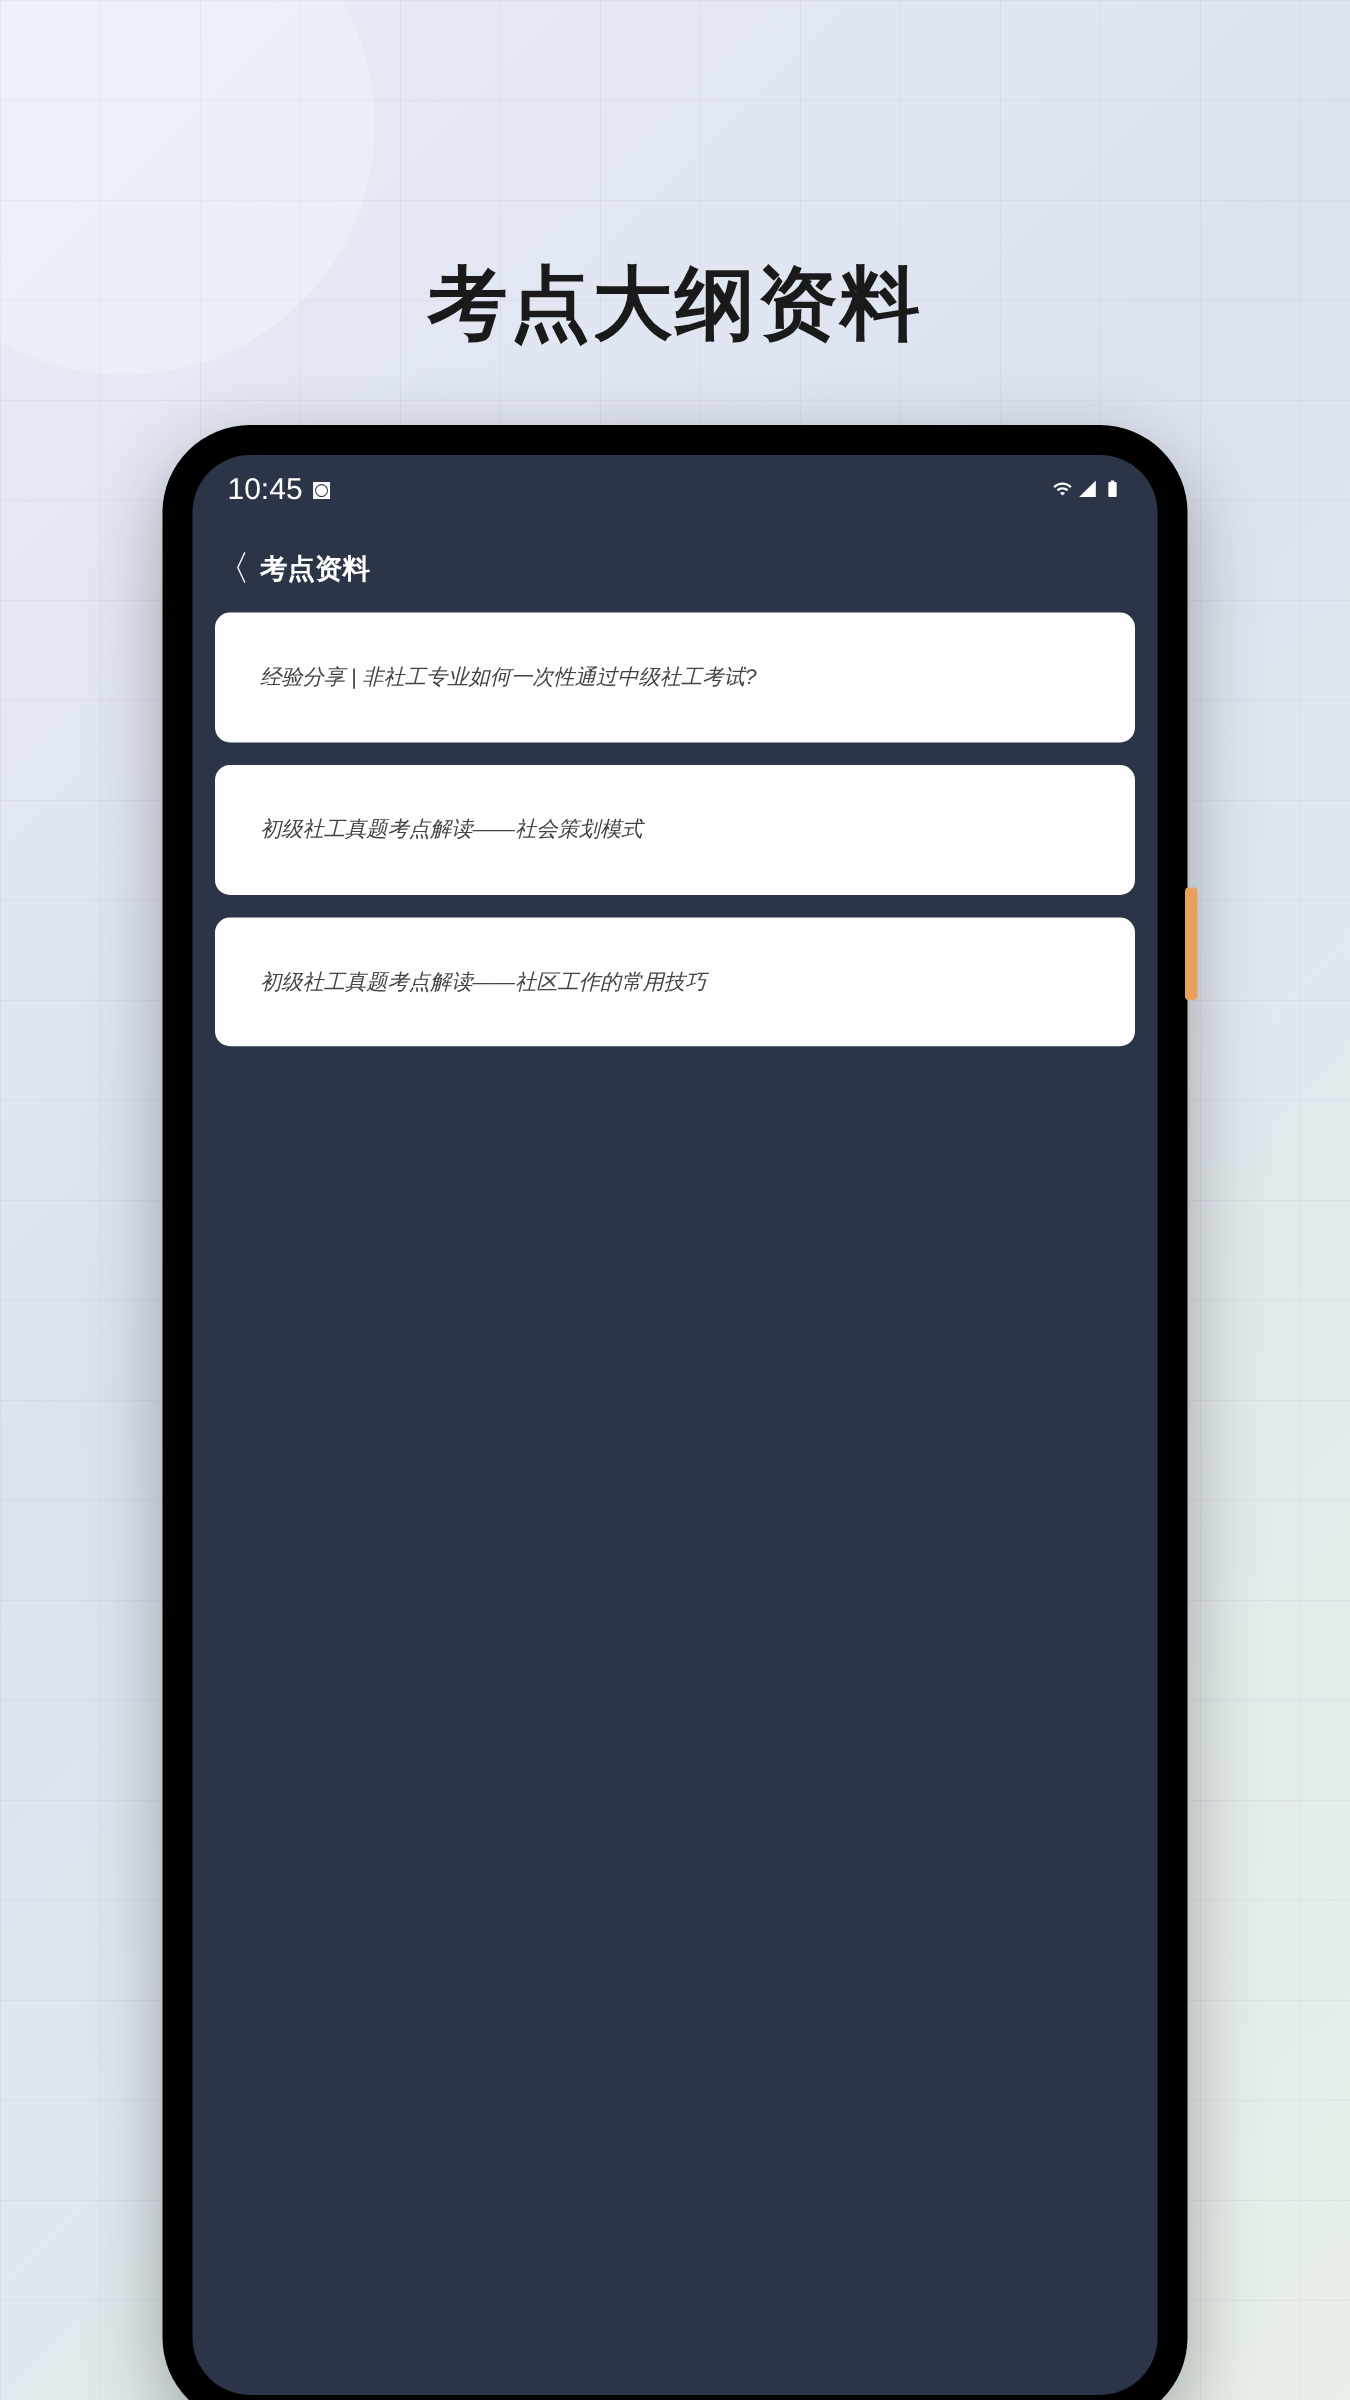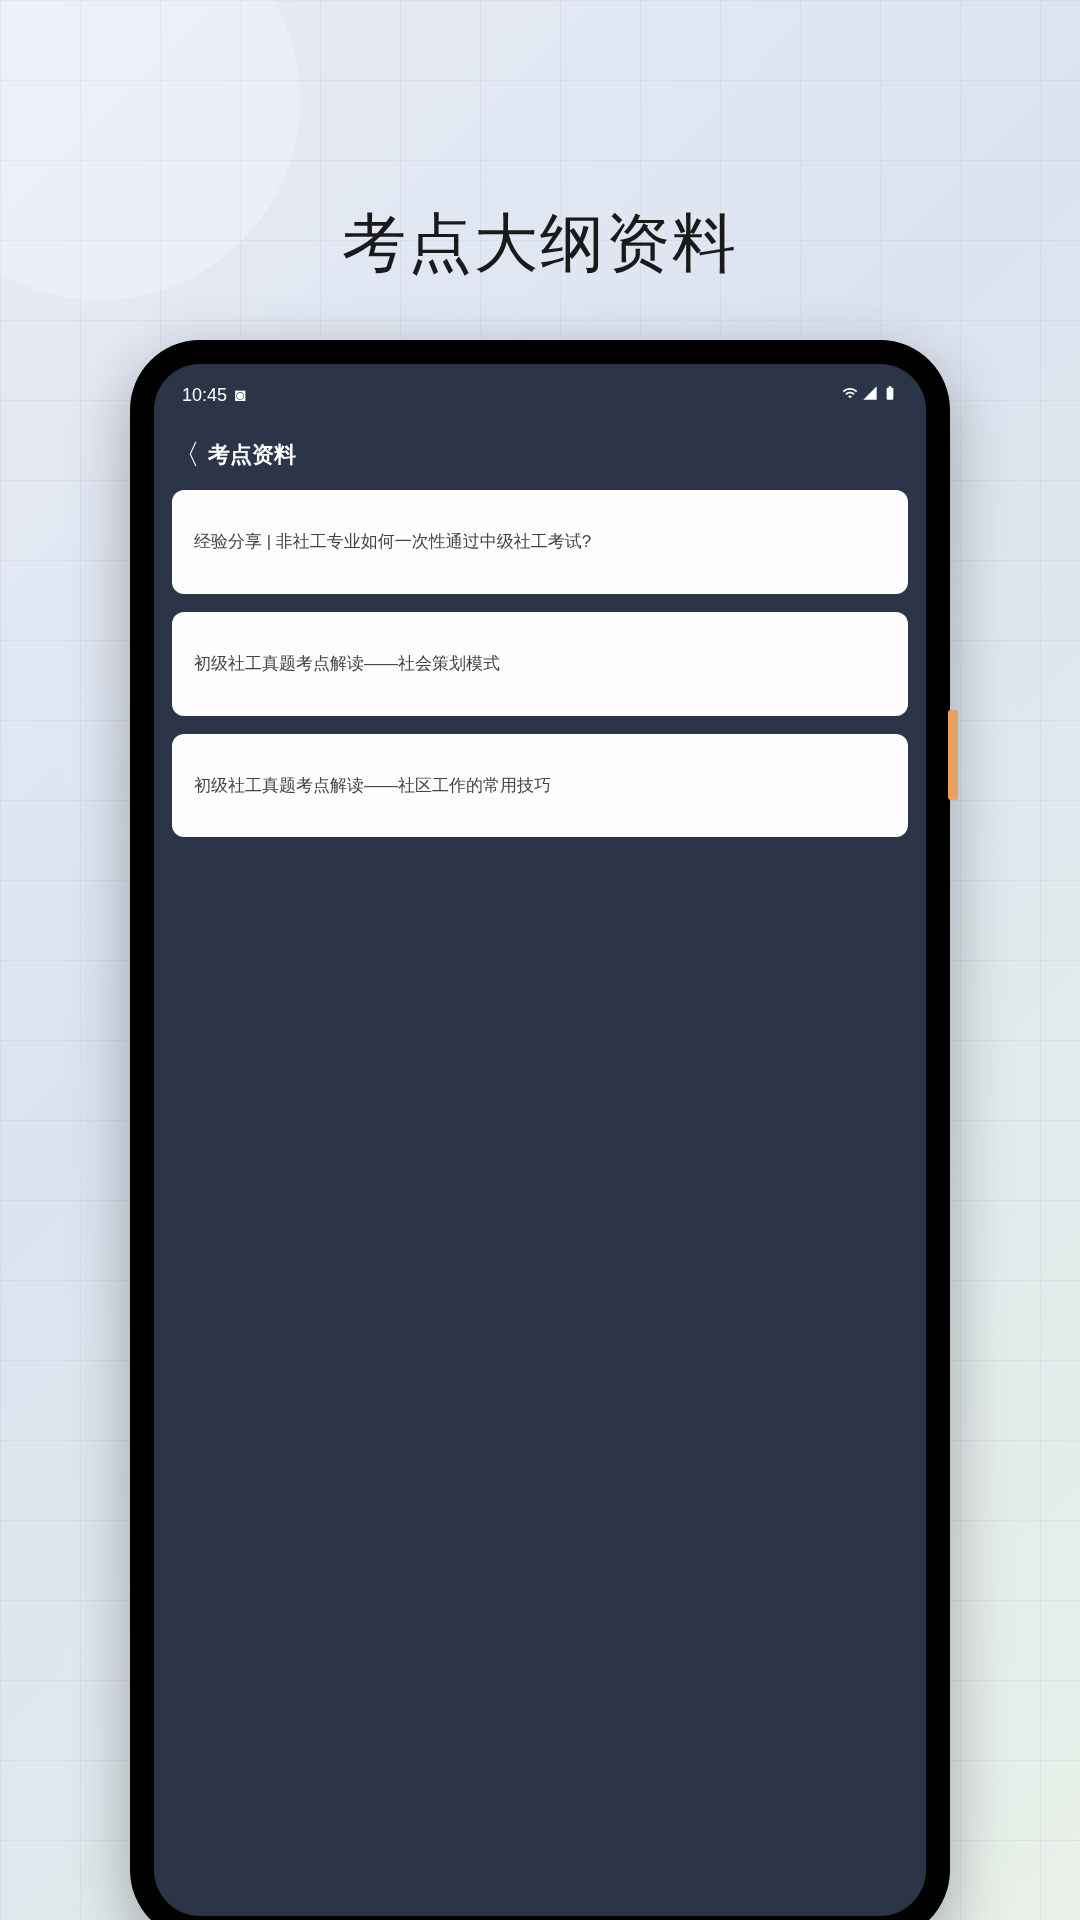--- a/index.html
+++ b/index.html
@@ -36,21 +36,21 @@
       background: rgba(255,255,255,0.25);
     }
     
     .promo-title {
       position: absolute;
       top: 200px;
       left: 0;
       right: 0;
       text-align: center;
       font-size: 64px;
-      font-weight: 400;
+      font-weight: 700;
       color: #1a1a1a;
       letter-spacing: 2px;
     }
     
     
     .phone {
       position: absolute;
       top: 340px;
       left: 50%;
       transform: translateX(-50%);
@@ -102,21 +102,21 @@
     }
     
     
     .status-bar {
       height: 48px;
       display: flex;
       align-items: flex-end;
       justify-content: space-between;
       padding: 17px 28px 6px;
       color: #fff;
-      font-size: 18px;
+      font-size: 24px;
     }
     .status-left { display: flex; align-items: center; gap: 8px; }
     .status-right { display: flex; align-items: center; gap: 4px; }
     .sb-icon { width: 16px; height: 16px; display: inline-block; }
     
     
     .app-header {
       display: flex;
       align-items: center;
       gap: 8px;
@@ -135,24 +135,25 @@
     
     .list {
       padding: 0 18px;
       display: flex;
       flex-direction: column;
       gap: 18px;
     }
     .card {
       background: #fefefe;
       border-radius: 12px;
-      padding: 40px 22px;
+      padding: 40px 36px;
       color: #444;
       font-size: 17px;
       line-height: 1.4;
+      font-style: italic;
     }
     
     
     .side-btn {
       position: absolute;
       right: -8px;
       top: 370px;
       width: 10px;
       height: 90px;
       background: #e8a05f;

